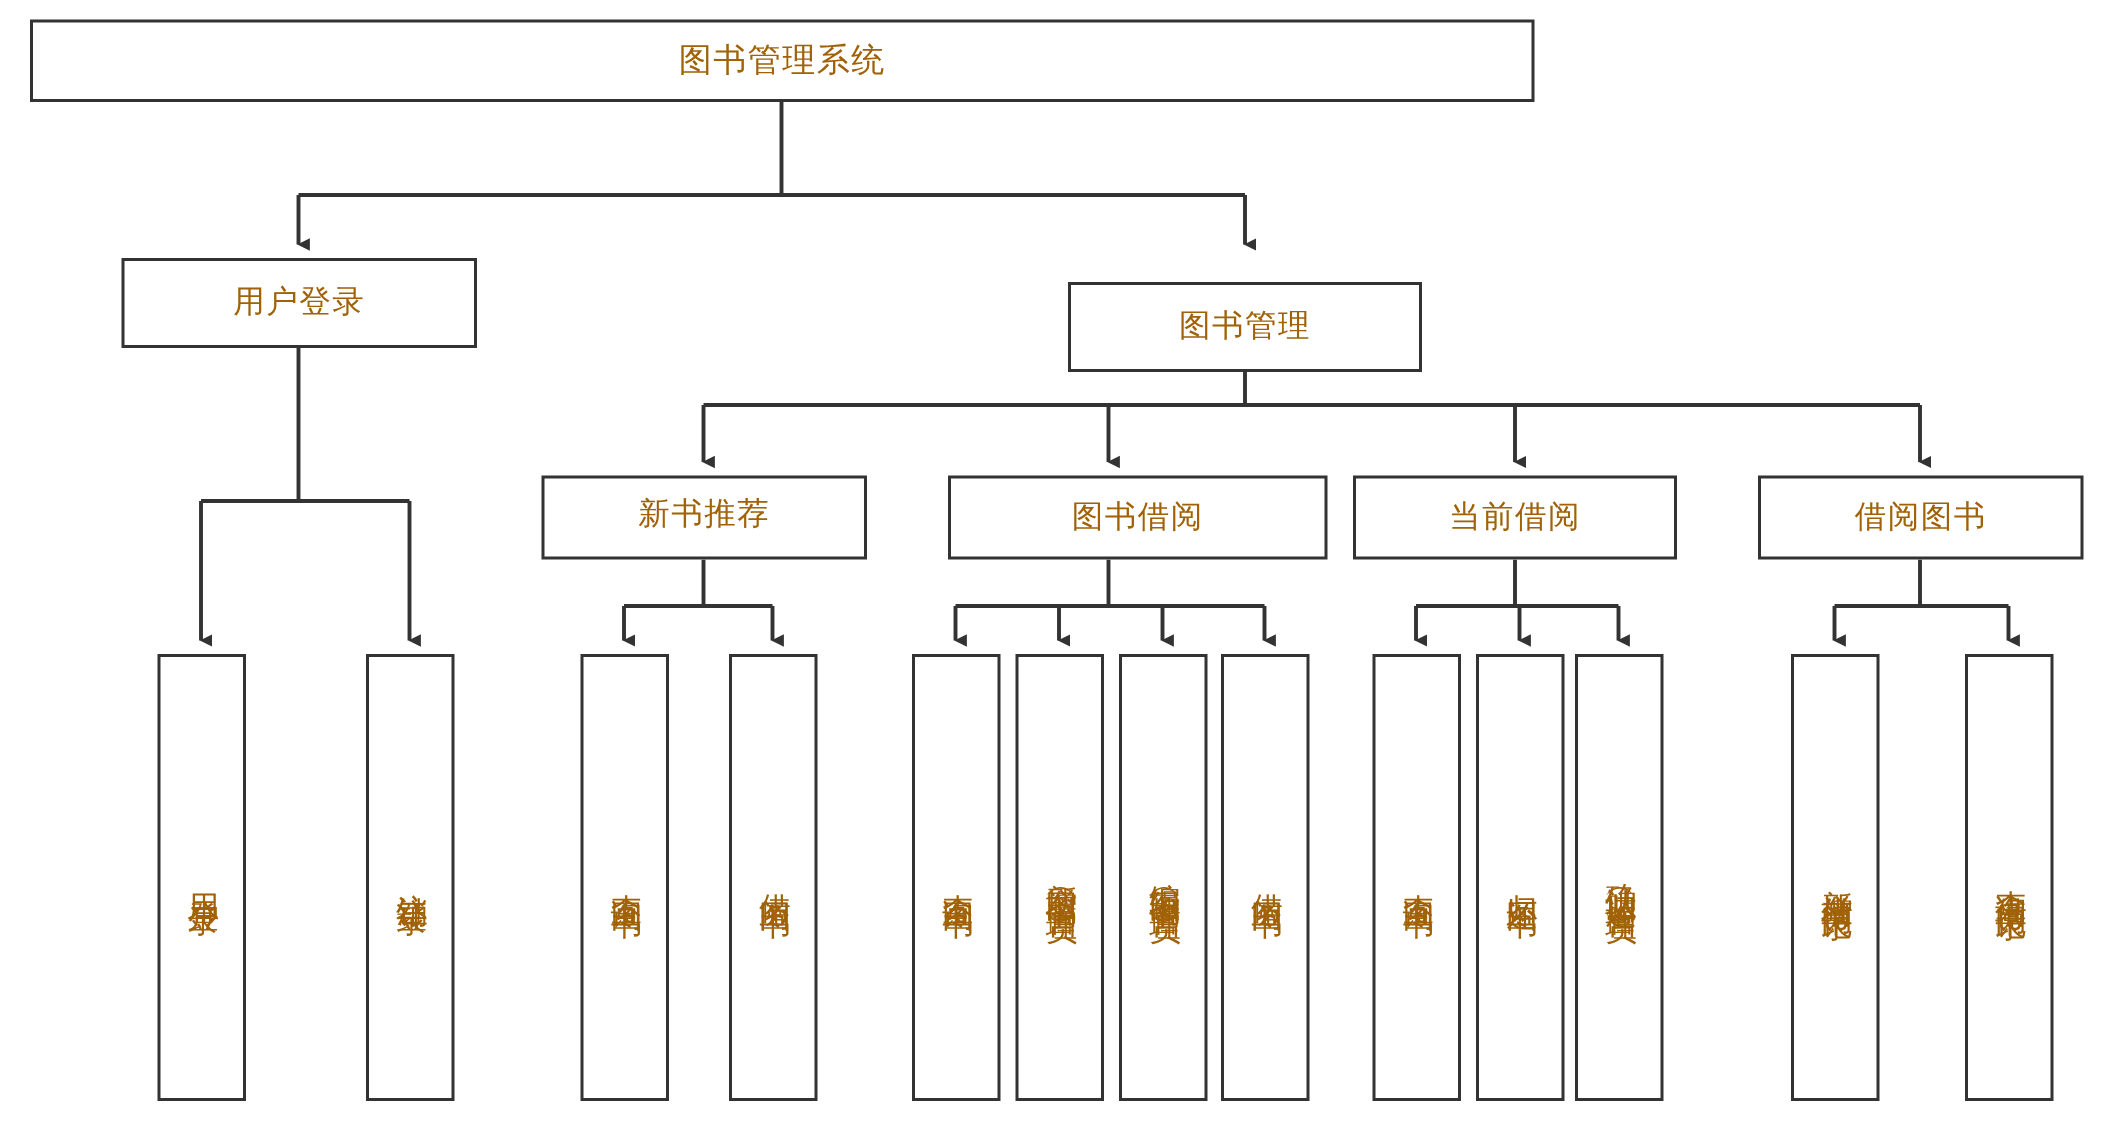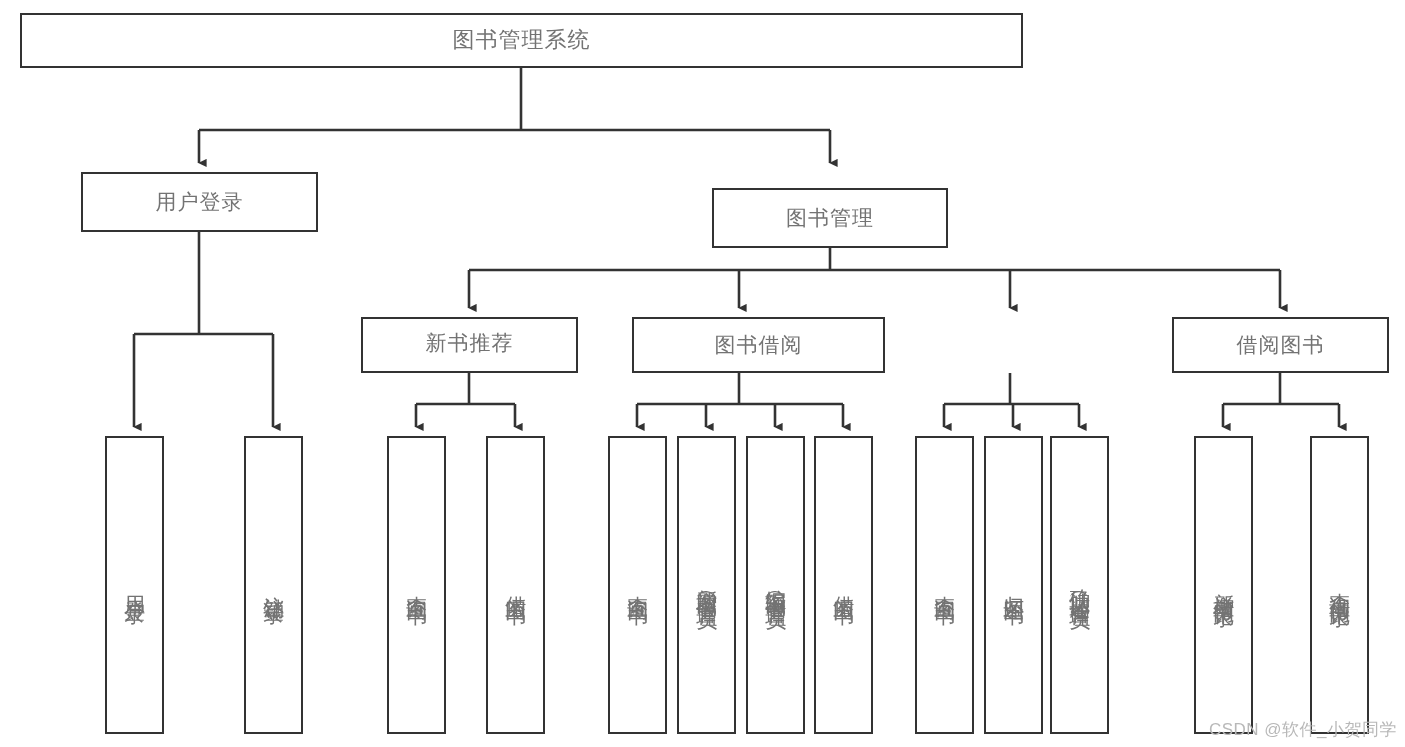--- a/index.html
+++ b/index.html
@@ -26,21 +26,21 @@
     pointer-events: none;
   }
   .node {
     position: absolute;
     box-sizing: border-box;
     border: 2.5px solid #333333;
     background: #ffffff;
     display: flex;
     align-items: center;
     justify-content: center;
-    color: #737373;
+    color: #a16207;
   }
   .node.horiz {
     font-size: 21px;
     letter-spacing: 1px;
     line-height: 1.2;
   }
   .node.vert {
     writing-mode: vertical-rl;
     text-orientation: upright;
     font-size: 21px;
@@ -137,20 +137,23 @@
   </div>
 
   <div class="node horiz" style="left:361px;top:317px;width:217px;height:56px;font-family:Liberation Mono, monospace;">
     <span>新书推荐</span>
   </div>
 
   <div class="node horiz" style="left:632px;top:317px;width:253px;height:56px;">
     <span>图书借阅</span>
   </div>
 
+  <div class="node horiz" style="left:902px;top:317px;width:216px;height:56px;">
+    <span>当前借阅</span>
+  </div>
 
   <div class="node horiz" style="left:1172px;top:317px;width:217px;height:56px;">
     <span>借阅图书</span>
   </div>
 
   <div class="node vert" style="left:105px;top:436px;width:59px;height:298px;">
     <span class="vlabel">用户登录</span>
   </div>
 
   <div class="node vert" style="left:244px;top:436px;width:59px;height:298px;">
@@ -194,15 +197,14 @@
   </div>
 
   <div class="node vert" style="left:1194px;top:436px;width:59px;height:298px;">
     <span class="vlabel">新增借阅记录</span>
   </div>
 
   <div class="node vert" style="left:1310px;top:436px;width:59px;height:298px;">
     <span class="vlabel">查询借阅记录</span>
   </div>
 
-  <div id="watermark">CSDN @软件_小贺同学</div>
 
 </div>
 
 </body></html>

